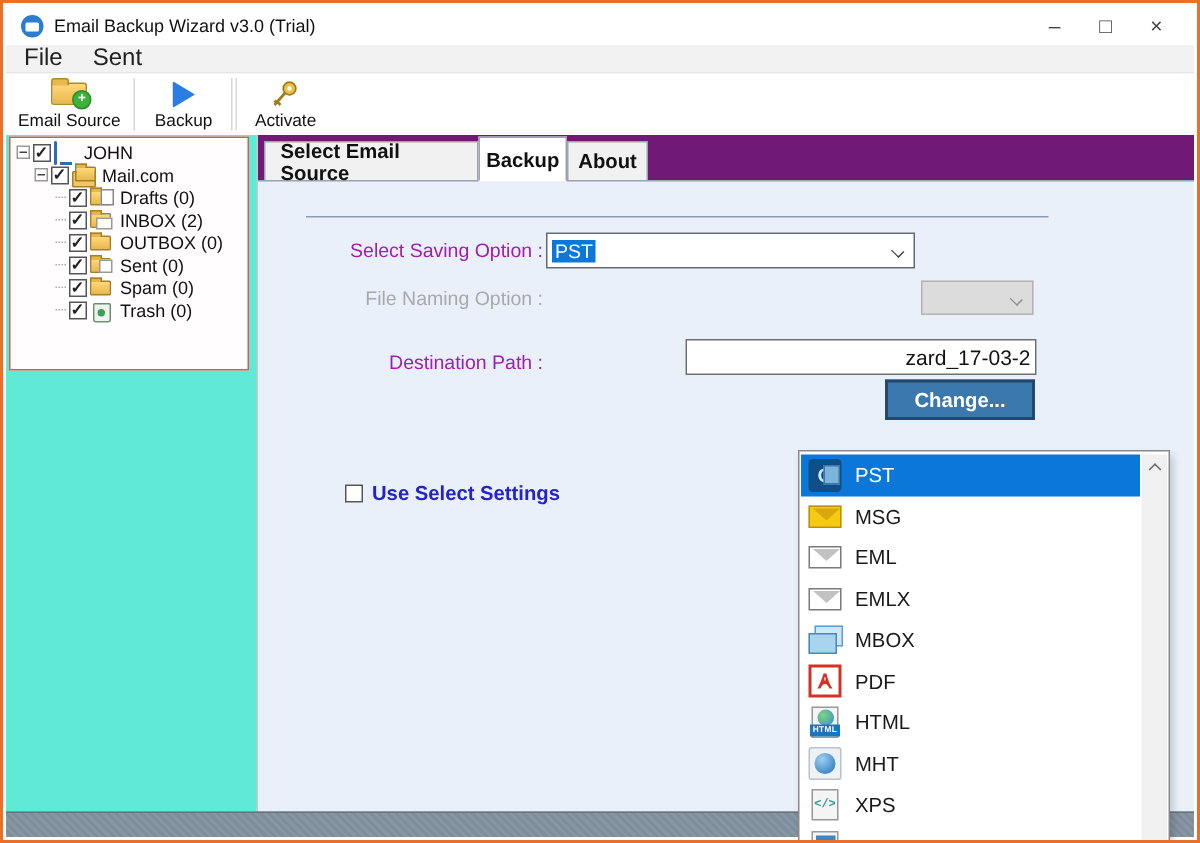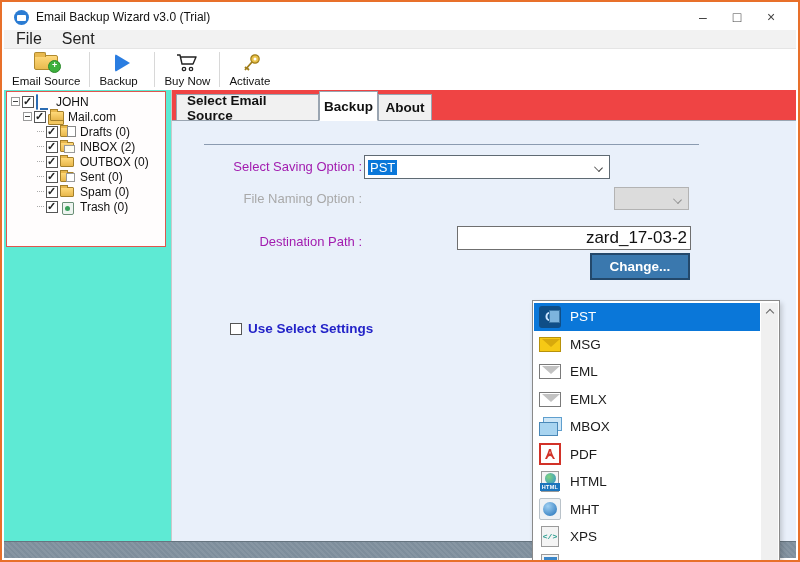--- a/index.html
+++ b/index.html
@@ -14,21 +14,21 @@
   .win-controls { position:absolute; right:8px; top:0; height:26px; display:flex; }
   .win-btn { width:34px; height:26px; display:flex; align-items:center; justify-content:center; font-size:14px; color:#444; cursor:default; }
 
   
   .menubar { position:absolute; left:2px; top:28px; right:2px; height:19px; background:#f2f2f2; display:flex; align-items:center; border-bottom:1px solid #e5e5e5; }
   .menu-item { font-size:16px; color:#222; padding:0 10px; height:100%; display:flex; align-items:center; }
   .menu-item:first-child { padding-left:12px; }
 
   
   .toolbar { position:absolute; left:2px; top:47px; right:2px; height:41px; background:#fff; display:flex; align-items:stretch; }
-  .tb-btn { display:flex; flex-direction:column; justify-content:center; padding:2px 8px; min-width:62px; }
+  .tb-btn { display:flex; flex-direction:column; align-items:center; justify-content:center; padding:2px 8px; min-width:62px; }
   .tb-label { font-size:11.5px; color:#111; margin-top:2px; white-space:nowrap; }
   .tb-sep { width:1px; background:#d8d8d8; margin:3px 1px; }
   .tb-ico { height:20px; display:flex; align-items:center; justify-content:center; }
   .ico-folder-add { position:relative; width:24px; height:15px; background:linear-gradient(#ffd97a,#e9b94e); border:1px solid #b08a2e; border-radius:2px; }
   .ico-folder-add::before { content:""; position:absolute; left:-1px; top:-4px; width:10px; height:4px; background:#e9b94e; border:1px solid #b08a2e; border-bottom:none; border-radius:2px 2px 0 0; }
   .ico-folder-add::after { content:"+"; position:absolute; right:-4px; bottom:-4px; width:11px; height:11px; background:#3db03d; border:1px solid #2c8a2c; border-radius:50%; color:#fff; font-size:9px; line-height:9px; text-align:center; font-weight:bold; }
   .ico-play { width:0; height:0; border-left:15px solid #2a7de1; border-top:9px solid transparent; border-bottom:9px solid transparent; border-radius:2px; }
 
   
   .body-area { position:absolute; left:2px; top:88px; right:2px; bottom:19px; background:#e9f0fa; }
@@ -49,42 +49,42 @@
   .ico-drafts::after { content:""; position:absolute; right:0px; top:1px; width:7px; height:9px; background:#fff; border:1px solid #888; }
   .ico-inbox::after { content:""; position:absolute; right:1px; top:5px; width:9px; height:6px; background:#fdfdf3; border:1px solid #999; }
   .ico-sent::after { content:""; position:absolute; right:1px; top:3px; width:7px; height:7px; background:#fff; border:1px solid #999; }
   .ico-trash { }
   .ico-trash::before { content:""; position:absolute; left:2px; top:2px; width:10px; height:11px; background:#eef4f0; border:1px solid #6a8f76; border-radius:1px 1px 2px 2px; }
   .ico-trash::after { content:""; position:absolute; left:5px; top:6px; width:5px; height:5px; background:#3aa05a; border-radius:50%; }
   .ind-1 { padding-left:4px; } .ind-2 { padding-left:16px; } .ind-3 { padding-left:30px; }
   .tree-line { width:7px; border-top:1px dotted #aaa; flex:0 0 auto; }
 
   
-  .tabstrip { position:absolute; left:168px; top:0; right:0; height:31px; background:#ef4444; border-bottom:1px solid #9aa5b1; }
+  .tabstrip { position:absolute; left:168px; top:0; right:0; height:31px; background:#701a75; border-bottom:1px solid #9aa5b1; }
   .tab { position:absolute; bottom:0; height:26px; background:#f1f1f1; border:1px solid #9aa5b1; border-bottom:none; display:flex; align-items:center; justify-content:center; font-size:13.5px; font-weight:bold; color:#111; padding:0 10px; }
   .tab.active { height:30px; background:#fff; z-index:2; border-bottom:1px solid #fff; margin-bottom:-1px; }
   .tab1 { left:4px; width:143px; }
   .tab2 { left:147px; width:59px; }
   .tab3 { left:206px; width:54px;text-align:right; }
 
   
   .content { position:absolute; left:168px; top:31px; right:0; bottom:0; background:#e9f0fa; }
   .hline { position:absolute; left:32px; top:23px; width:495px; height:1px; background:#8b9bb0; }
   .form-label { position:absolute; width:150px; text-align:right; font-size:13px; color:#a21caf; }
   .lbl-save { left:40px; top:38px; }
   .lbl-name { left:40px; top:70px; color:#a9a9a9; }
   .lbl-dest { left:40px; top:113px; }
 
   .combo { position:absolute; left:192px; top:34px; width:246px; height:24px; background:#fff; border:1px solid #5f6a73; display:flex; align-items:center; }
   .combo .sel { margin-left:3px; background:#0a77d9; color:#fff; font-size:13px; padding:0 2px; }
   .chev { position:absolute; right:7px; top:8px; width:7px; height:7px; border-right:1.5px solid #444; border-bottom:1.5px solid #444; transform:rotate(45deg) scale(1,.8); }
   .combo-disabled { position:absolute; left:442px; top:66px; width:75px; height:23px; background:#dcdcdc; border:1px solid #b3b3b3; }
   .combo-disabled .chev { border-color:#8f8f8f; }
 
-  .dest-input { position:absolute; left:285px; top:105px; width:234px; height:24px; background:#fff; border:1px solid #6f6f6f; font-size:17px; color:#111; text-align:right; padding:0 3px; font-family:"Liberation Sans", sans-serif; z-index:1; }
+  .dest-input { position:absolute; left:285px; top:105px; width:234px; height:24px; background:#fff; border:1px solid #6f6f6f; font-size:14px; color:#111; text-align:right; padding:0 3px; font-family:"Liberation Sans", sans-serif; z-index:1; }
   .change-btn { position:absolute; left:418px; top:132px; width:100px; height:27px; background:#3a78ae; border:2px solid #23486b; color:#fff; font-size:13.5px; font-weight:bold; display:flex; align-items:center; justify-content:center; z-index:1; }
 
   .advance-row { position:absolute; left:56px; top:200px; display:flex; align-items:center; z-index:1; }
   .advance-row .cbx { margin-right:6px; background:#fff; }
   .advance-label { font-size:13.5px; font-weight:bold; color:#2323c8; white-space:nowrap; }
 
   
   .dropdown { position:absolute; left:360px; top:179px; width:248px; height:299px; background:#fff; border:1px solid #8a8a8a; z-index:50; box-shadow:2px 3px 5px rgba(0,0,0,.18); }
   .dd-items { position:absolute; left:1px; top:2px; right:19px; }
   .dd-row { height:27.5px; display:flex; align-items:center; padding-left:5px; font-size:13.5px; color:#1a1a1a; }
@@ -144,30 +144,20 @@
       <div class="tb-label">Email Source</div>
     </div>
     <div class="tb-sep"></div>
     <div class="tb-btn">
       <div class="tb-ico">
           <span class="ico-play"></span>
         </div>
       <div class="tb-label">Backup</div>
     </div>
     <div class="tb-sep"></div>
-    <div class="tb-btn">
-      <div class="tb-ico">
-        <svg width="24" height="20" viewBox="0 0 24 20">
-            <path d="M2 2 h3 l2 9 h11 l3 -7 H6" fill="none" stroke="#222" stroke-width="1.4" stroke-linejoin="round"></path>
-            <circle cx="9" cy="16" r="1.7" fill="none" stroke="#222" stroke-width="1.3"></circle>
-            <circle cx="16" cy="16" r="1.7" fill="none" stroke="#222" stroke-width="1.3"></circle>
-          </svg>
-      </div>
-      <div class="tb-label">Buy Now</div>
-    </div>
     <div class="tb-sep"></div>
     <div class="tb-btn">
       <div class="tb-ico">
         <svg width="22" height="20" viewBox="0 0 22 20">
             <circle cx="14" cy="6" r="4.2" fill="#e9c24a" stroke="#a07d1a" stroke-width="1.2"></circle>
             <circle cx="14" cy="6" r="1.5" fill="#fff"></circle>
             <path d="M11 9 L4 17 M6 15 l2 2 M4 14 l2 2" stroke="#a07d1a" stroke-width="1.8" fill="none"></path>
           </svg>
       </div>
       <div class="tb-label">Activate</div>

